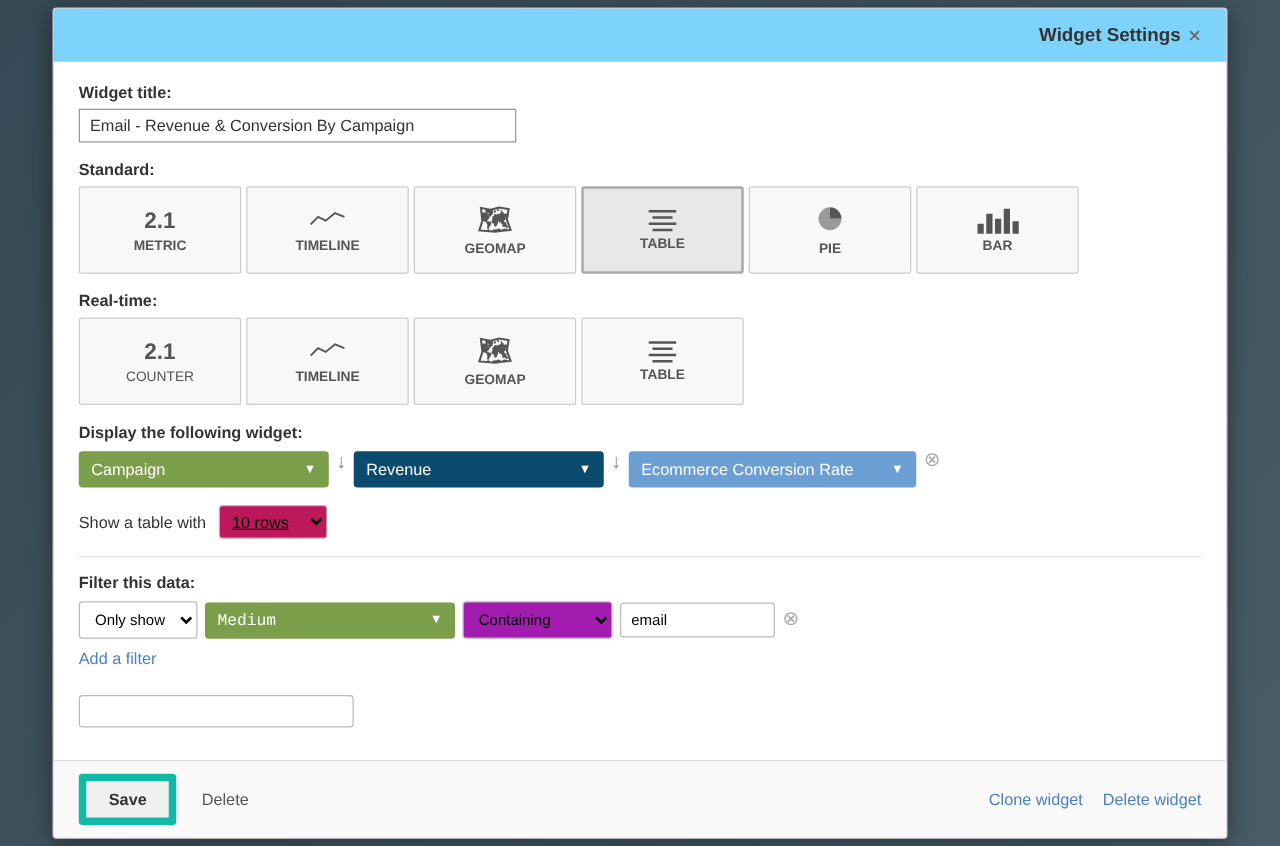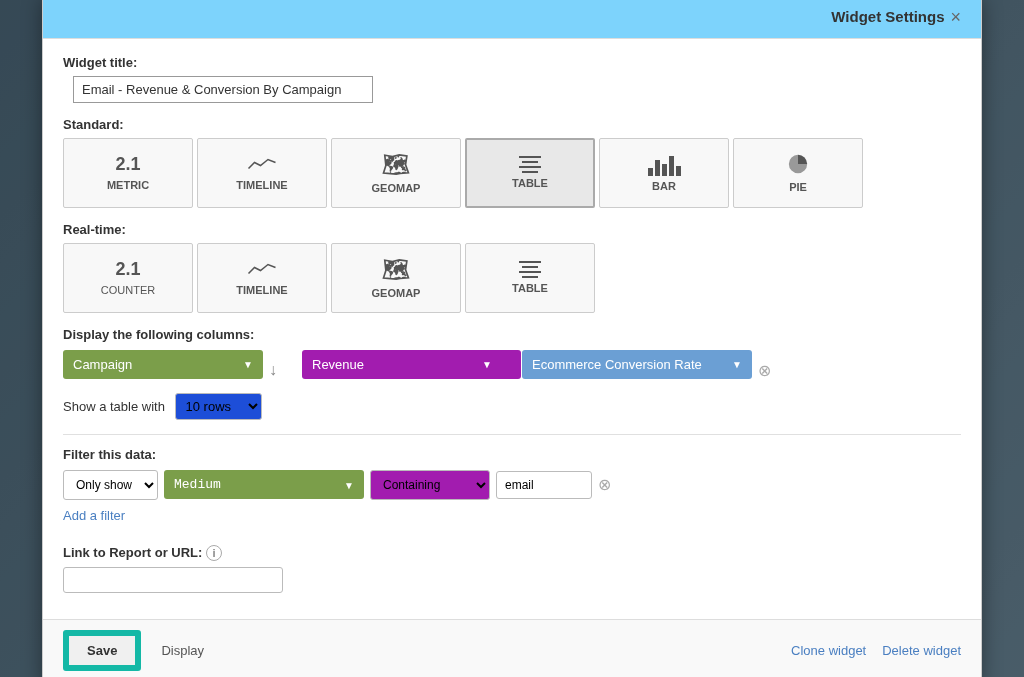--- a/index.html
+++ b/index.html
@@ -72,26 +72,25 @@
 
     .field-label {
       font-weight: bold;
       color: #333;
       margin-bottom: 6px;
       display: block;
       font-size: 13px;
     }
 
     .widget-title-input {
-      width: 300px;
+      width: 350px;
       border: 1px solid #999;
       padding: 5px 8px;
       font-size: 13px;
       color: #333;
-      margin-left: 10px;
     }
 
     .section {
       margin-bottom: 14px;
     }
 
     .chart-type-grid {
       display: flex;
       gap: 4px;
     }
@@ -148,21 +147,21 @@
       text-transform: uppercase;
       gap: 4px;
     }
 
     .columns-section {
       margin-bottom: 14px;
     }
 
     .columns-row {
       display: flex;
-      align-items: flex-end;
+      align-items: flex-start;
       gap: 6px;
       margin-top: 8px;
     }
 
     .col-dropdown-green {
       background: #7b9e4a;
       color: white;
       border: none;
       padding: 7px 10px;
       border-radius: 3px;
@@ -189,30 +188,29 @@
       font-size: 10px;
       pointer-events: none;
     }
 
     .dropdown-wrapper select {
       padding-right: 28px;
       width: 100%;
     }
 
     .col-dropdown-blue {
-      background: #a21caf;
+      background: #0c4a6e;
       color: white;
       border: none;
       padding: 7px 10px;
       border-radius: 3px;
       font-size: 13px;
       cursor: pointer;
       min-width: 200px;
       appearance: none;
-      margin-left: 19px;
       -webkit-appearance: none;
     }
 
     .col-dropdown-blue-wide {
       background: #6b9fd4;
       color: white;
       border: none;
       padding: 7px 10px;
       border-radius: 3px;
       font-size: 13px;
@@ -243,22 +241,23 @@
     .rows-label {
       font-size: 13px;
       color: #333;
     }
 
     .rows-select {
       border: 1px solid #bbb;
       border-radius: 3px;
       padding: 4px 6px;
       font-size: 13px;
-      background: #1d4ed8;
-      cursor: pointer;
+      background: #be185d;
+      cursor: pointer;
+      text-decoration: underline;
     }
 
     .filter-section {
       margin-bottom: 22px;
     }
 
     .filter-row {
       display: flex;
       align-items: center;
       gap: 6px;
@@ -297,21 +296,21 @@
       background: #a21caf;
       cursor: pointer;
       min-width: 120px;
     }
 
     .filter-text-input {
       border: 1px solid #bbb;
       border-radius: 3px;
       padding: 6px 8px;
       font-size: 12px;
-      width: 96px;
+      width: 124px;
     }
 
     .add-filter-link {
       color: #4a7fc1;
       text-decoration: none;
       font-size: 13px;
       cursor: pointer;
       display: inline-block;
       margin-top: 8px;
     }
@@ -498,45 +497,45 @@
         <button class="chart-btn active">
           <span>
             <div class="table-icon">
               <div class="table-line"></div>
               <div class="table-line table-line-short"></div>
               <div class="table-line"></div>
               <div class="table-line table-line-short"></div>
             </div>
           </span>
           <span>TABLE</span>
+        </button>
+
+        <button class="chart-btn">
+          <span>
+            <svg class="pie-icon" viewBox="0 0 24 24">
+              <path d="M12 2 A10 10 0 0 1 22 12 L12 12 Z" fill="#555"></path>
+              <path d="M22 12 A10 10 0 1 1 12 2 L12 12 Z" fill="#999"></path>
+            </svg>
+          </span>
+          <span>PIE</span>
         </button>
 
         <button class="chart-btn">
           <span>
             <div class="bar-icon">
               <div class="bar" style="height:8px;"></div>
               <div class="bar" style="height:16px;"></div>
               <div class="bar" style="height:12px;"></div>
               <div class="bar" style="height:20px;"></div>
               <div class="bar" style="height:10px;"></div>
             </div>
           </span>
           <span>BAR</span>
         </button>
 
-        <button class="chart-btn">
-          <span>
-            <svg class="pie-icon" viewBox="0 0 24 24">
-              <path d="M12 2 A10 10 0 0 1 22 12 L12 12 Z" fill="#555"></path>
-              <path d="M22 12 A10 10 0 1 1 12 2 L12 12 Z" fill="#999"></path>
-            </svg>
-          </span>
-          <span>PIE</span>
-        </button>
-
       </div>
     </div>
 
     <div class="section">
       <label class="field-label">Real-time:</label>
       <div class="realtime-grid">
 
         <button class="realtime-btn">
           <span class="chart-icon-num">2.1</span>
           <span class="realtime-counter-label">COUNTER</span>
@@ -565,21 +564,21 @@
               <div class="table-line table-line-short"></div>
             </div>
           </span>
           <span>TABLE</span>
         </button>
 
       </div>
     </div>
 
     <div class="columns-section">
-      <label class="field-label">Display the following columns:</label>
+      <label class="field-label">Display the following widget:</label>
       <div class="columns-row">
 
         <div class="dropdown-wrapper">
           <select class="col-dropdown-green">
             <option>Campaign</option>
             <option>Medium</option>
             <option>Source</option>
           </select>
         </div>
 
@@ -646,34 +645,30 @@
 
         <input type="text" class="filter-text-input" value="email" style="">
 
         <button class="remove-btn">⊗</button>
       </div>
 
       <a class="add-filter-link">Add a filter</a>
     </div>
 
     <div class="link-section">
-      <label class="field-label">
-        <span>Link to Report or URL:</span>
-        <span class="info-icon">i</span>
-      </label>
       <div class="link-row">
         <input type="text" class="link-input" value="" style="">
       </div>
     </div>
 
   </div>
 
   <div class="modal-footer">
     <div class="footer-left">
       <button class="btn-save">Save</button>
-      <button class="btn-cancel">Display</button>
+      <button class="btn-cancel">Delete</button>
     </div>
     <div class="footer-right">
       <a class="btn-clone">Clone widget</a>
       <a class="btn-delete">Delete widget</a>
     </div>
   </div>
 </div>
 
 </body></html>

